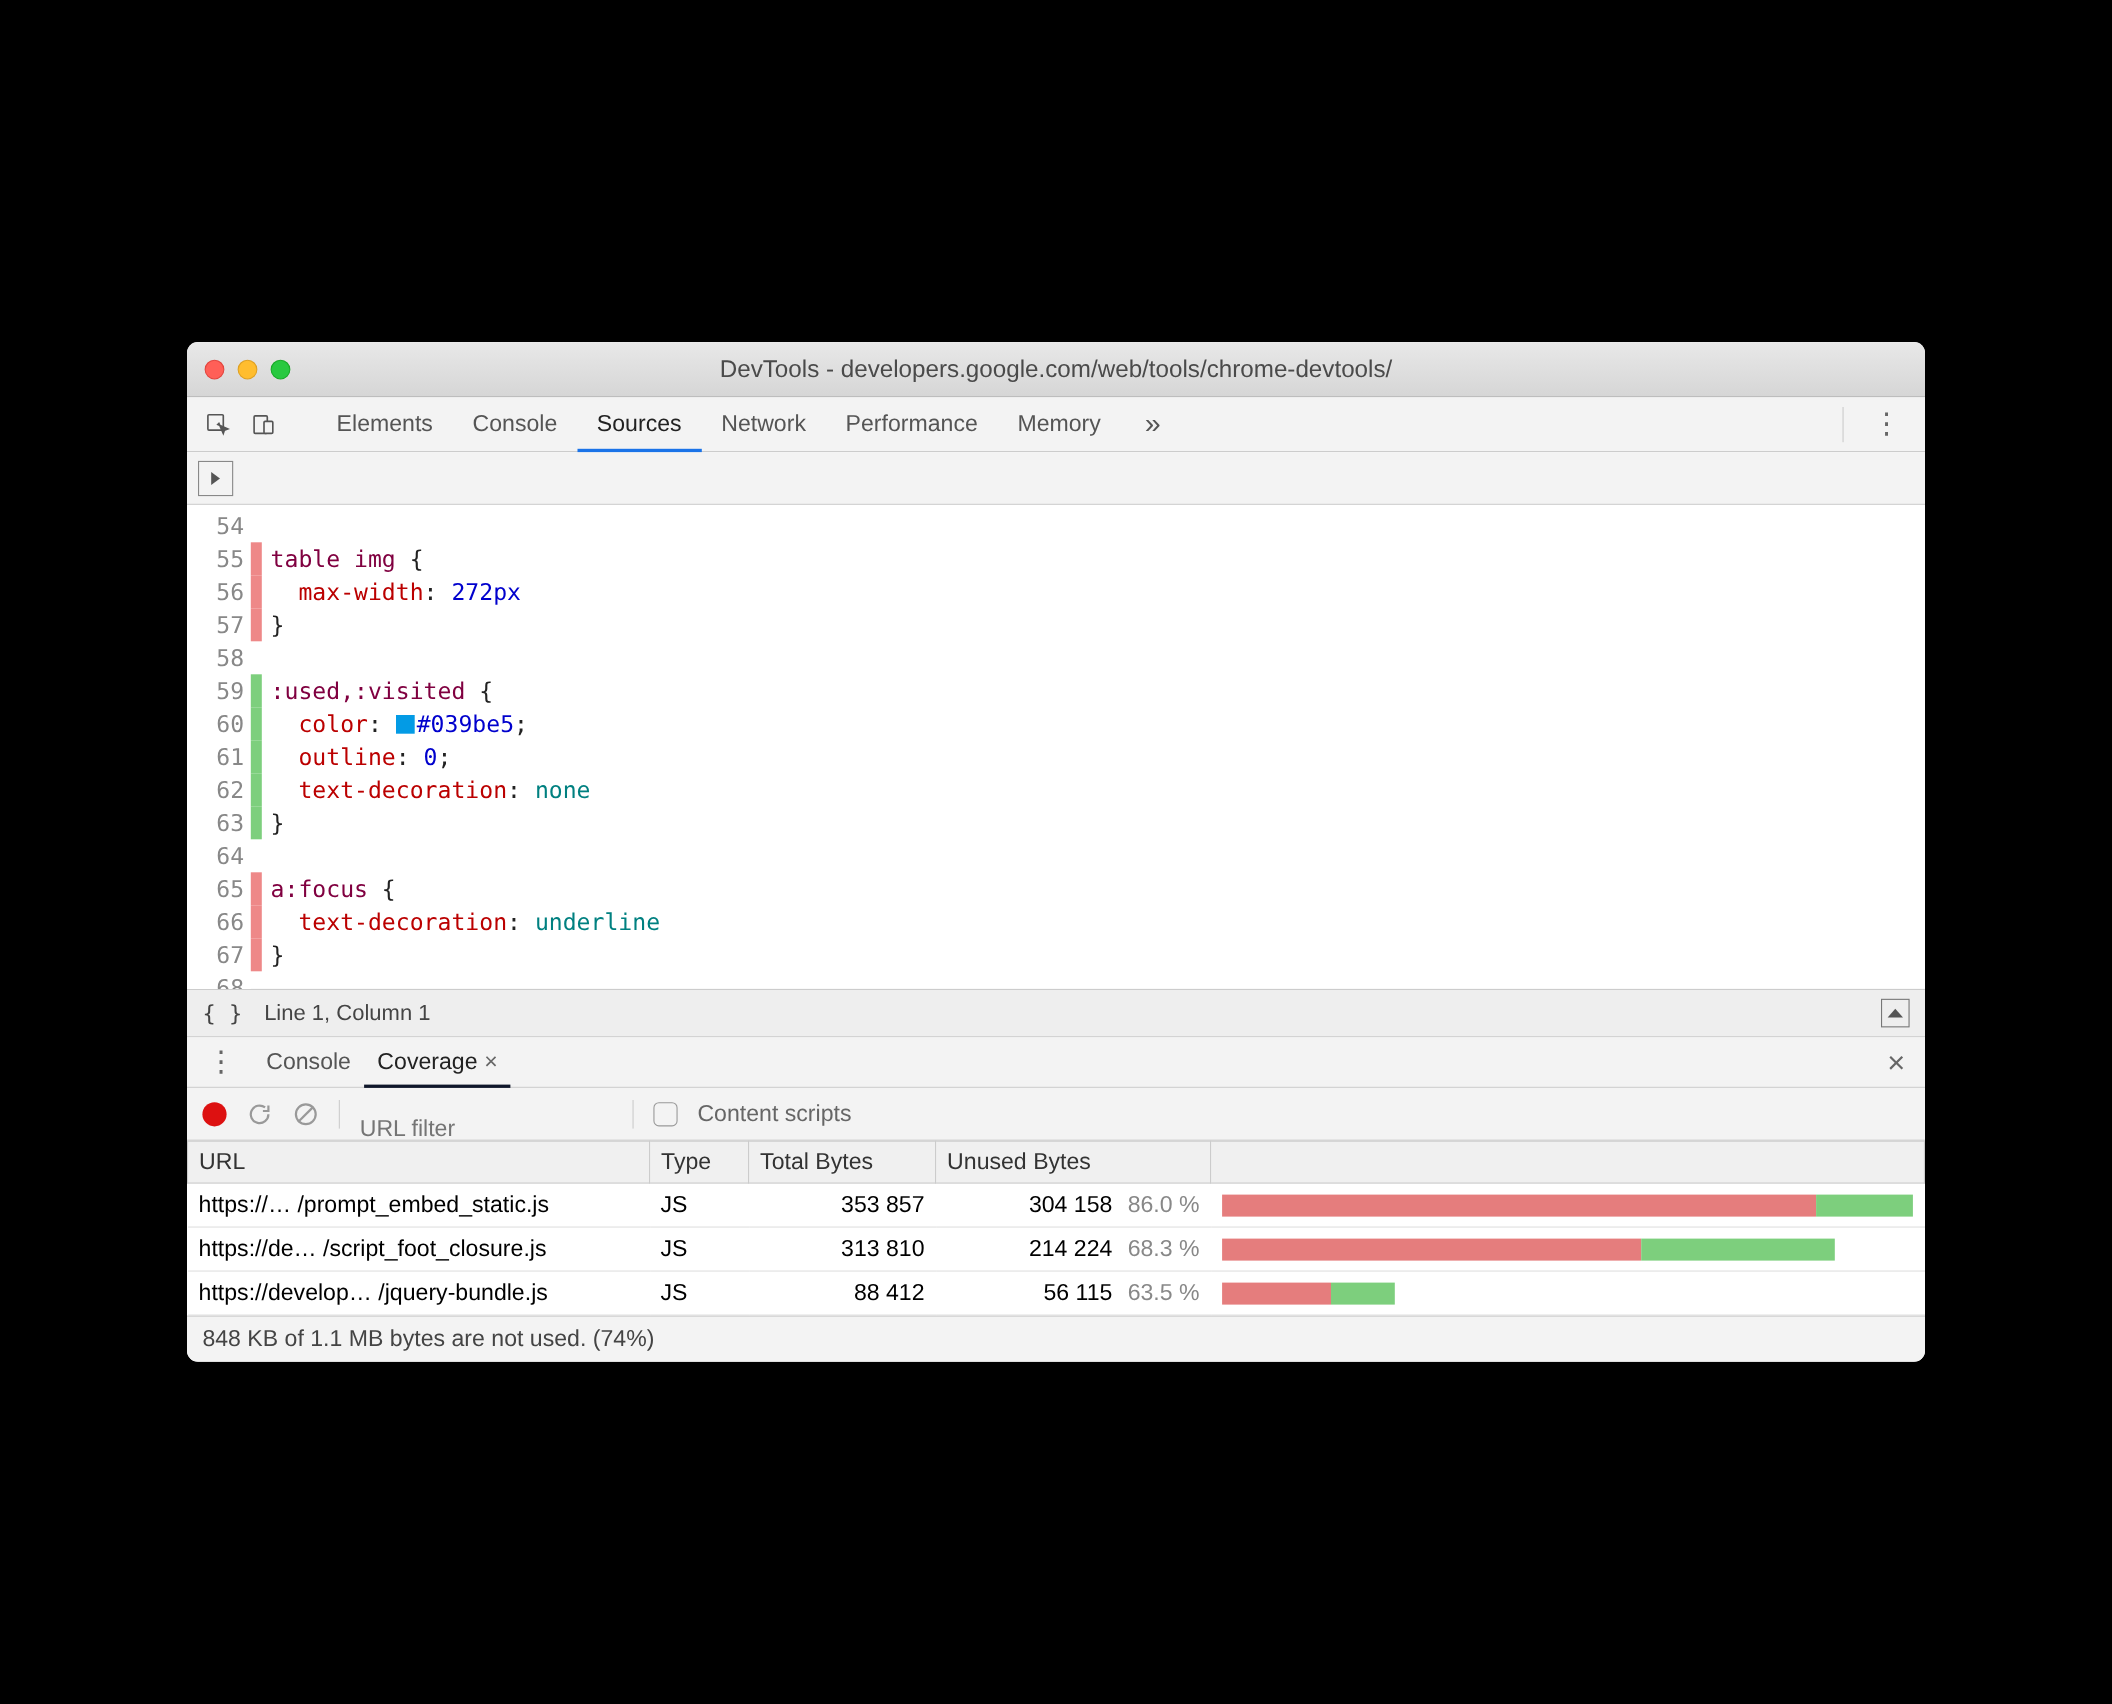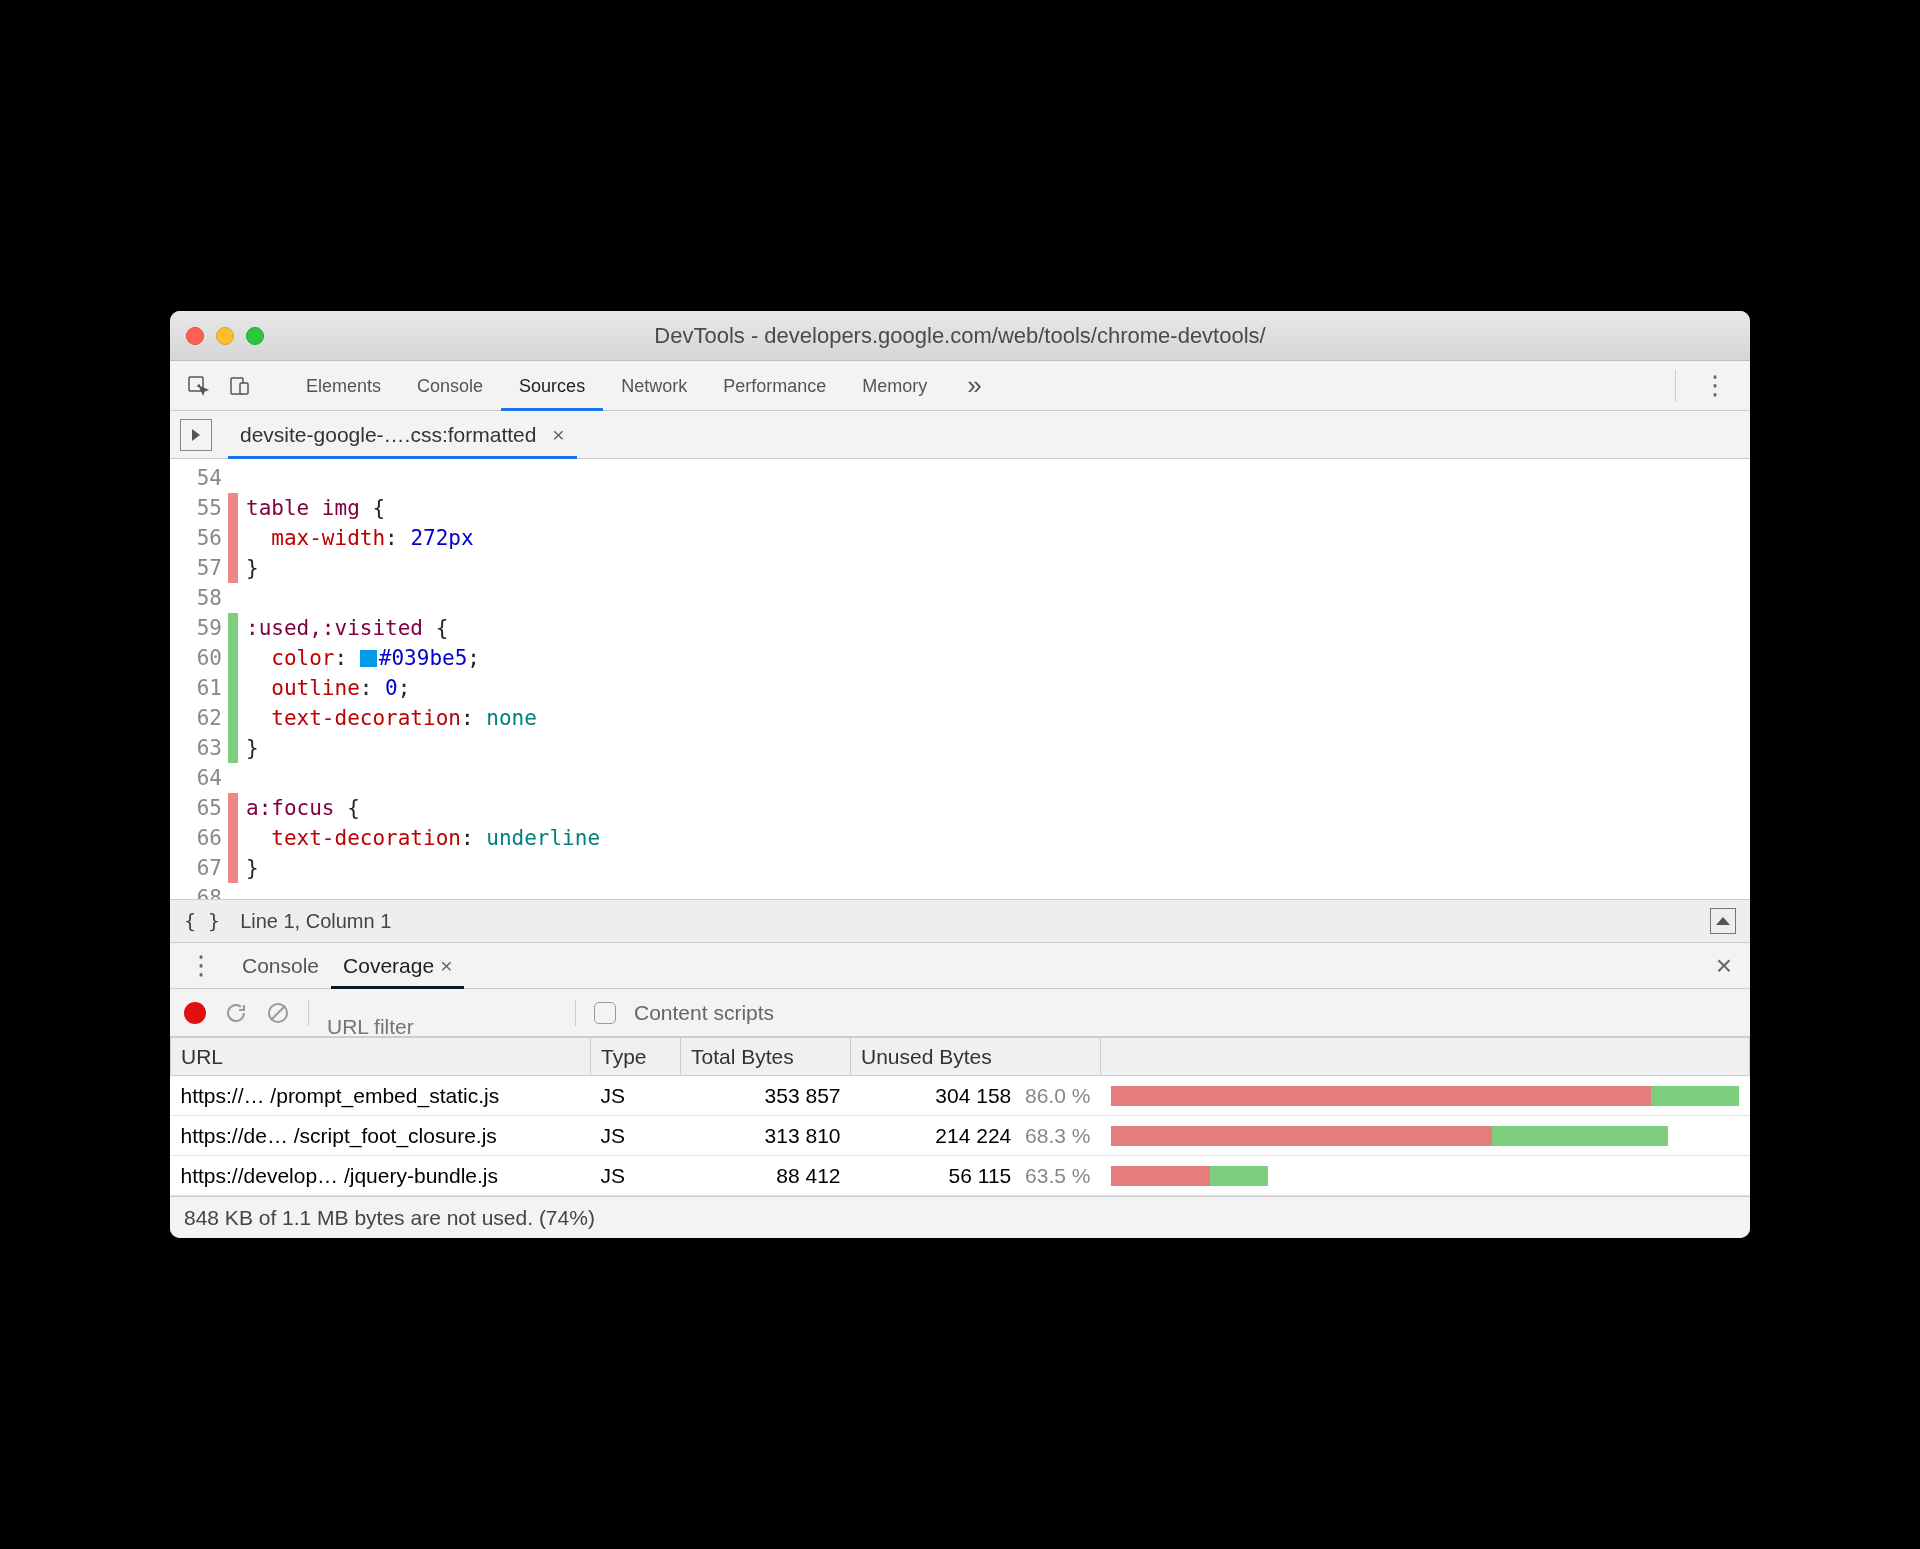--- a/index.html
+++ b/index.html
@@ -56,21 +56,21 @@
     display: flex; align-items: center; justify-content: center;
     color: #555; cursor: pointer;
   }
   .tabs .icon-btn svg { width: 24px; height: 24px; stroke: #555; fill: none; stroke-width: 1.5; }
   .tabs .spacer { width: 18px; }
   .tab {
     padding: 0 18px;
     height: 50px;
     line-height: 50px;
     color: #555;
-    font-size: 18px;
+    font-size: 21px;
     cursor: pointer;
   }
   .tab.active { color: #222; border-bottom: 3px solid #1a73e8; }
   .tabs .flex { flex: 1; }
   .more-icon { font-size: 26px; color: #555; padding: 0 16px; cursor: pointer; }
   .vdots { font-size: 26px; color: #666; padding: 0 12px; cursor: pointer; }
   .tabs .divider { width: 1px; height: 32px; background: #ccc; margin: 0 8px; }
   
   .filetabs {
     height: 48px;
@@ -235,24 +235,20 @@
         <div class="tab">Memory</div>
       </div>
     <div class="more-icon">»</div>
     <div class="flex"></div>
     <div class="divider"></div>
     <div class="vdots">⋮</div>
   </div>
 
   <div class="filetabs">
     <div class="nav-icon"></div>
-    <div class="filetab">
-      <span>devsite-google-….css:formatted</span>
-      <span class="close">×</span>
-    </div>
   </div>
 
   <div class="code">
     <div class="gutter" id="gutter">
         <div>54</div>
         <div>55</div>
         <div>56</div>
         <div>57</div>
         <div>58</div>
         <div>59</div>

